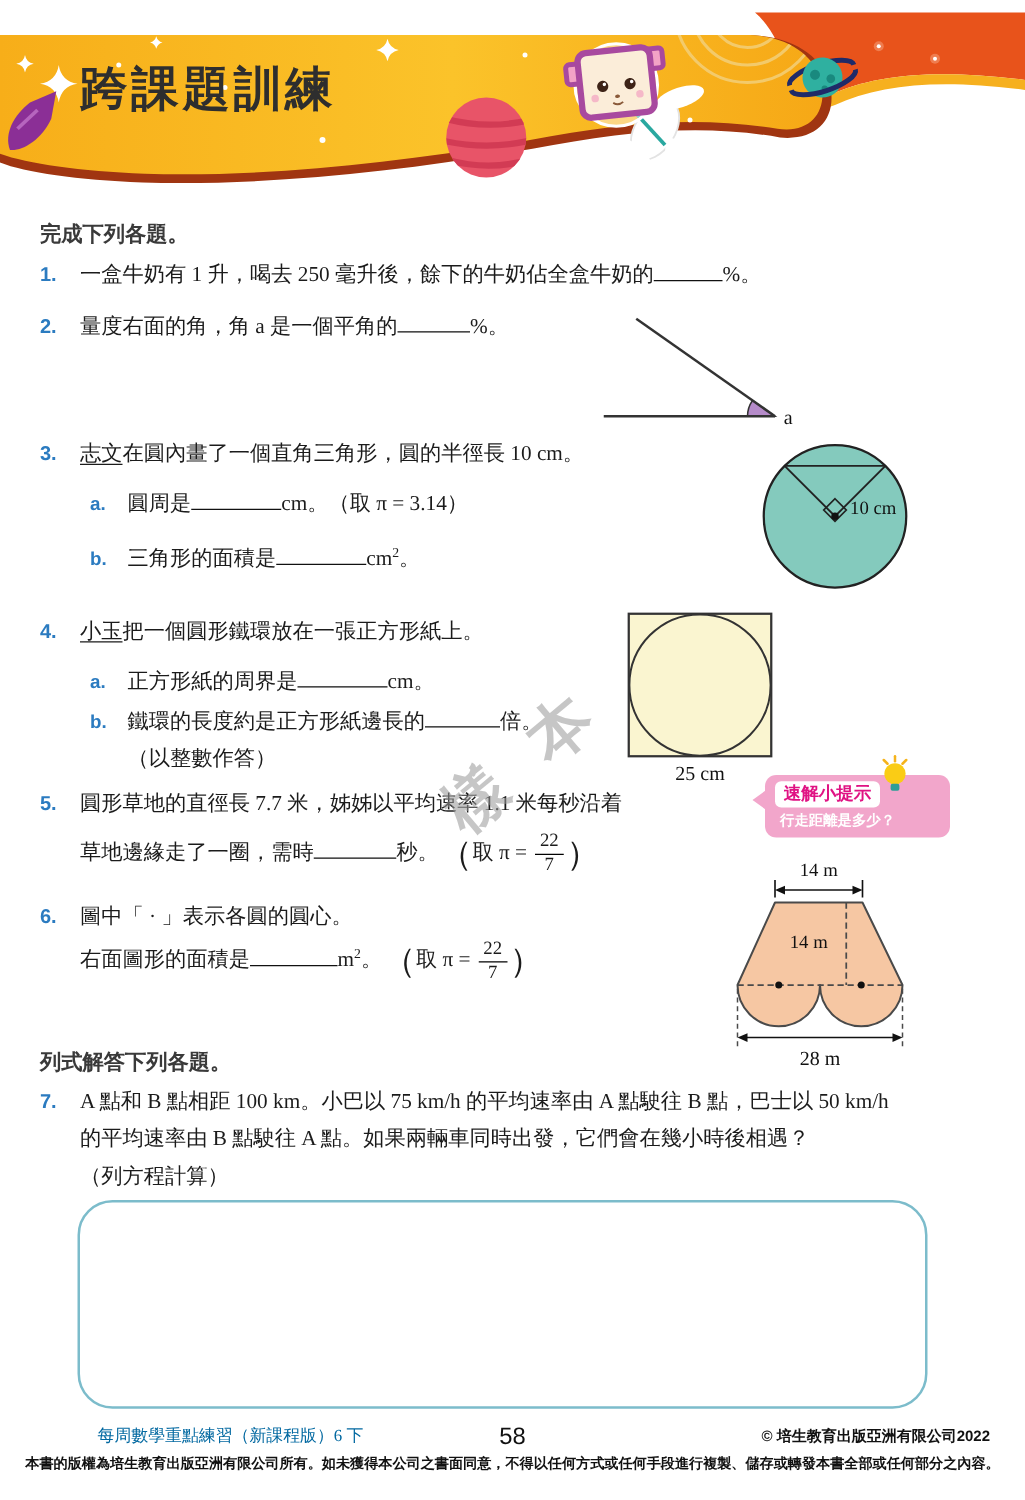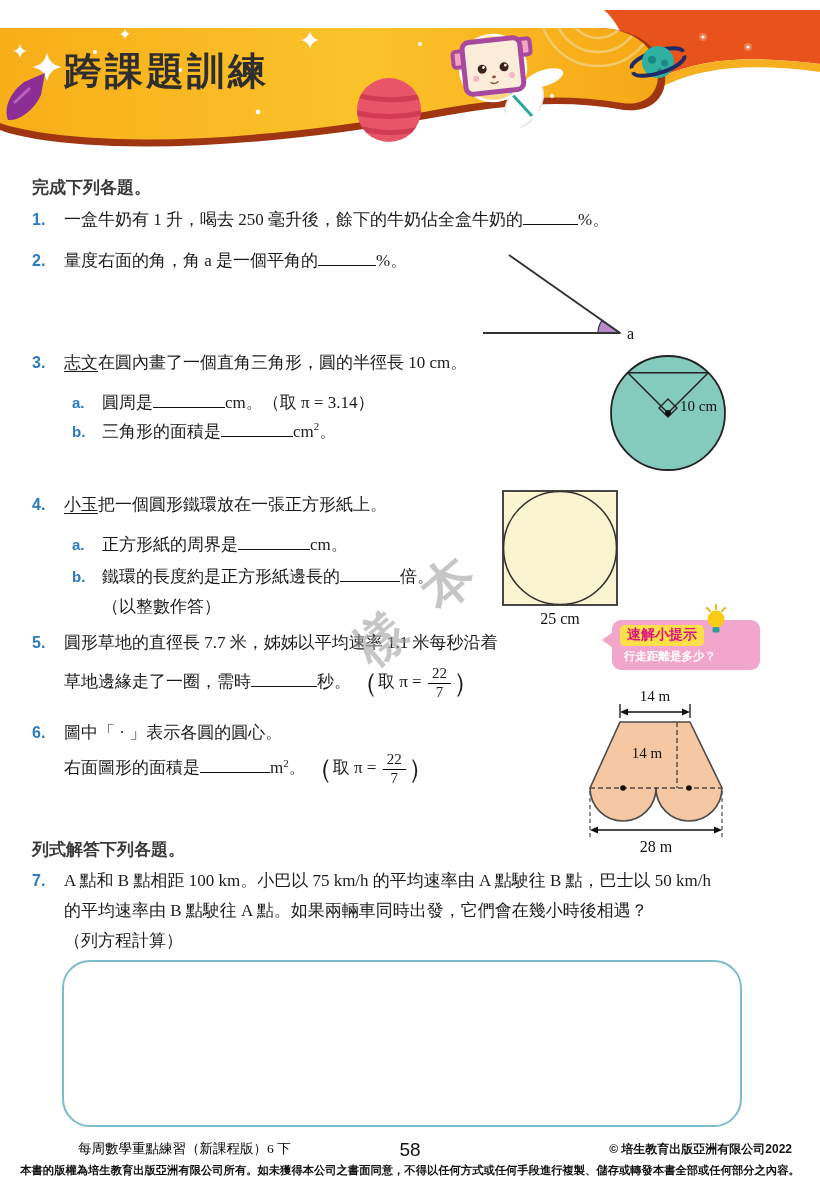--- a/index.html
+++ b/index.html
@@ -28,30 +28,30 @@
         font-weight:800;font-size:38px;letter-spacing:3px;color:#2e2e2e;}
   
   .wm-char{position:absolute;font-size:50px;font-weight:bold;color:#999;opacity:.55;
         transform:rotate(-40deg);font-family:"Liberation Serif","DejaVu Serif",serif;}
   
   .tipbox{position:absolute;left:612px;top:620px;width:148px;height:50px;background:#f2a6cb;
         border-radius:9px;}
   .tipbox .arrow{position:absolute;left:-10px;top:12px;width:0;height:0;
         border-top:8px solid transparent;border-bottom:8px solid transparent;
         border-right:11px solid #f2a6cb;}
-  .tip-title{position:absolute;left:8px;top:5px;background:#fde047;border-radius:5px;padding:1px 7px 2px;
+  .tip-title{position:absolute;left:8px;top:5px;background:#ffffff;border-radius:5px;padding:1px 7px 2px;
         font-family:"Liberation Sans","DejaVu Sans",sans-serif;font-weight:bold;font-size:14px;color:#e01283;}
   .tip-sub{position:absolute;left:12px;top:29px;font-family:"Liberation Sans","DejaVu Sans",sans-serif;
         font-weight:bold;font-size:11.5px;color:#fff;}
   .tip-bulb{position:absolute;left:90px;top:-16px;}
   
   .ansbox{position:absolute;left:62px;top:960px;width:676px;height:163px;background:#fff;
         border:2px solid #7cbccb;border-radius:28px;}
   
-  .foot-book{position:absolute;left:78px;top:1140px;font-size:13.5px;color:#000000;}
+  .foot-book{position:absolute;left:78px;top:1140px;font-size:13.5px;color:#0369a1;}
   .foot-page{position:absolute;left:0;top:1139px;width:820px;text-align:center;
         font-family:"Liberation Sans","DejaVu Sans",sans-serif;font-size:19px;color:#111;}
   .foot-pub{position:absolute;right:28px;top:1141px;font-family:"Liberation Sans","DejaVu Sans",sans-serif;
         font-weight:bold;font-size:12px;color:#111;}
   .foot-copy{position:absolute;left:0;top:1163px;width:820px;text-align:center;
         font-family:"Liberation Sans","DejaVu Sans",sans-serif;font-weight:bold;font-size:11.3px;color:#111;}
 </style>
 </head>
 <body>
 
@@ -170,21 +170,21 @@
     <line x1="155" y1="85" x2="44" y2="7" stroke="#333" stroke-width="2"></line>
     <text x="162" y="91" font-size="16" fill="#111">a</text>
   </svg>
 
   <div class="line" style="left:32px;top:352px">
     <span class="qnum">3.</span><span class="uname">志文</span><span>在圓內畫了一個直角三角形，圓的半徑長 10 cm。</span>
   </div>
   <div class="line" style="left:72px;top:392px">
     <span class="subnum">a.</span><span>圓周是</span><span class="blank" style="width:72px"></span><span>cm。（取 π = 3.14）</span>
   </div>
-  <div class="line" style="left:72px;top:420px">
+  <div class="line" style="left:72px;top:436px">
     <span class="subnum">b.</span><span>三角形的面積是</span><span class="blank" style="width:72px"></span><span>cm</span><sup>2</sup><span>。</span>
   </div>
 
   <svg class="abs" style="left:603px;top:350px" width="140" height="132" viewBox="0 0 140 132">
     <circle cx="65" cy="63" r="57" fill="#84CABD" stroke="#222" stroke-width="1.8"></circle>
     <line x1="24.7" y1="22.7" x2="105.3" y2="22.7" stroke="#222" stroke-width="1.5"></line>
     <line x1="65" y1="63" x2="24.7" y2="22.7" stroke="#222" stroke-width="1.5"></line>
     <line x1="65" y1="63" x2="105.3" y2="22.7" stroke="#222" stroke-width="1.5"></line>
     <path d="M65,49 L74,58 L65,67 L56,58 Z" fill="none" stroke="#222" stroke-width="1.4"></path>
     <circle cx="65" cy="63" r="3" fill="#111"></circle>

